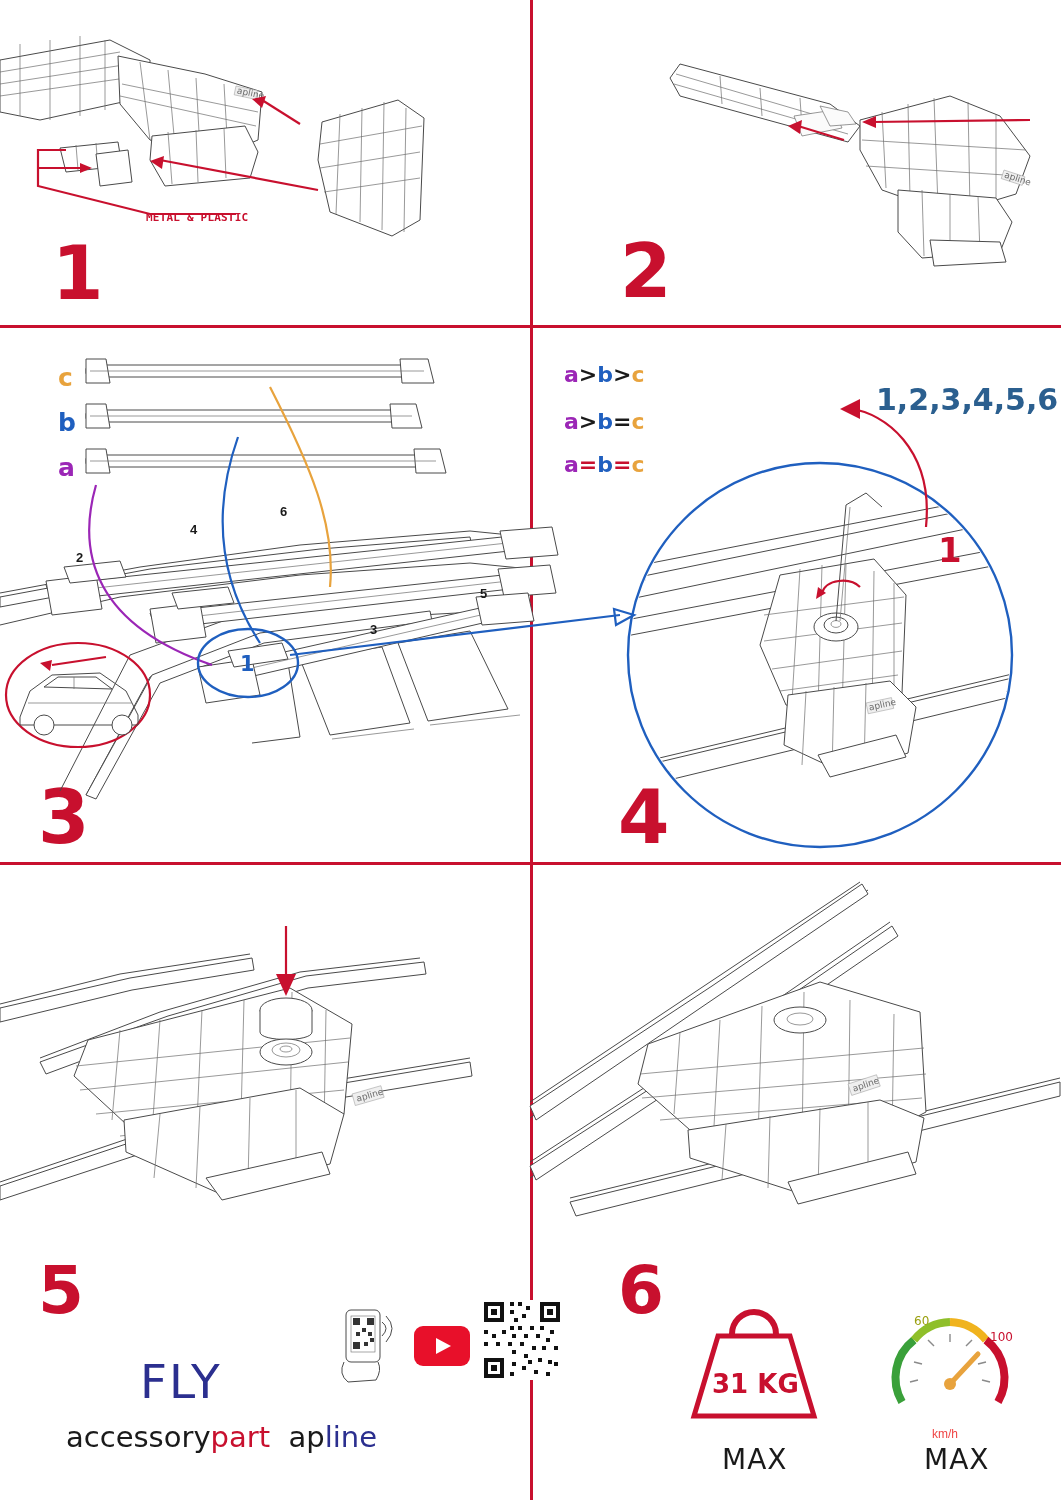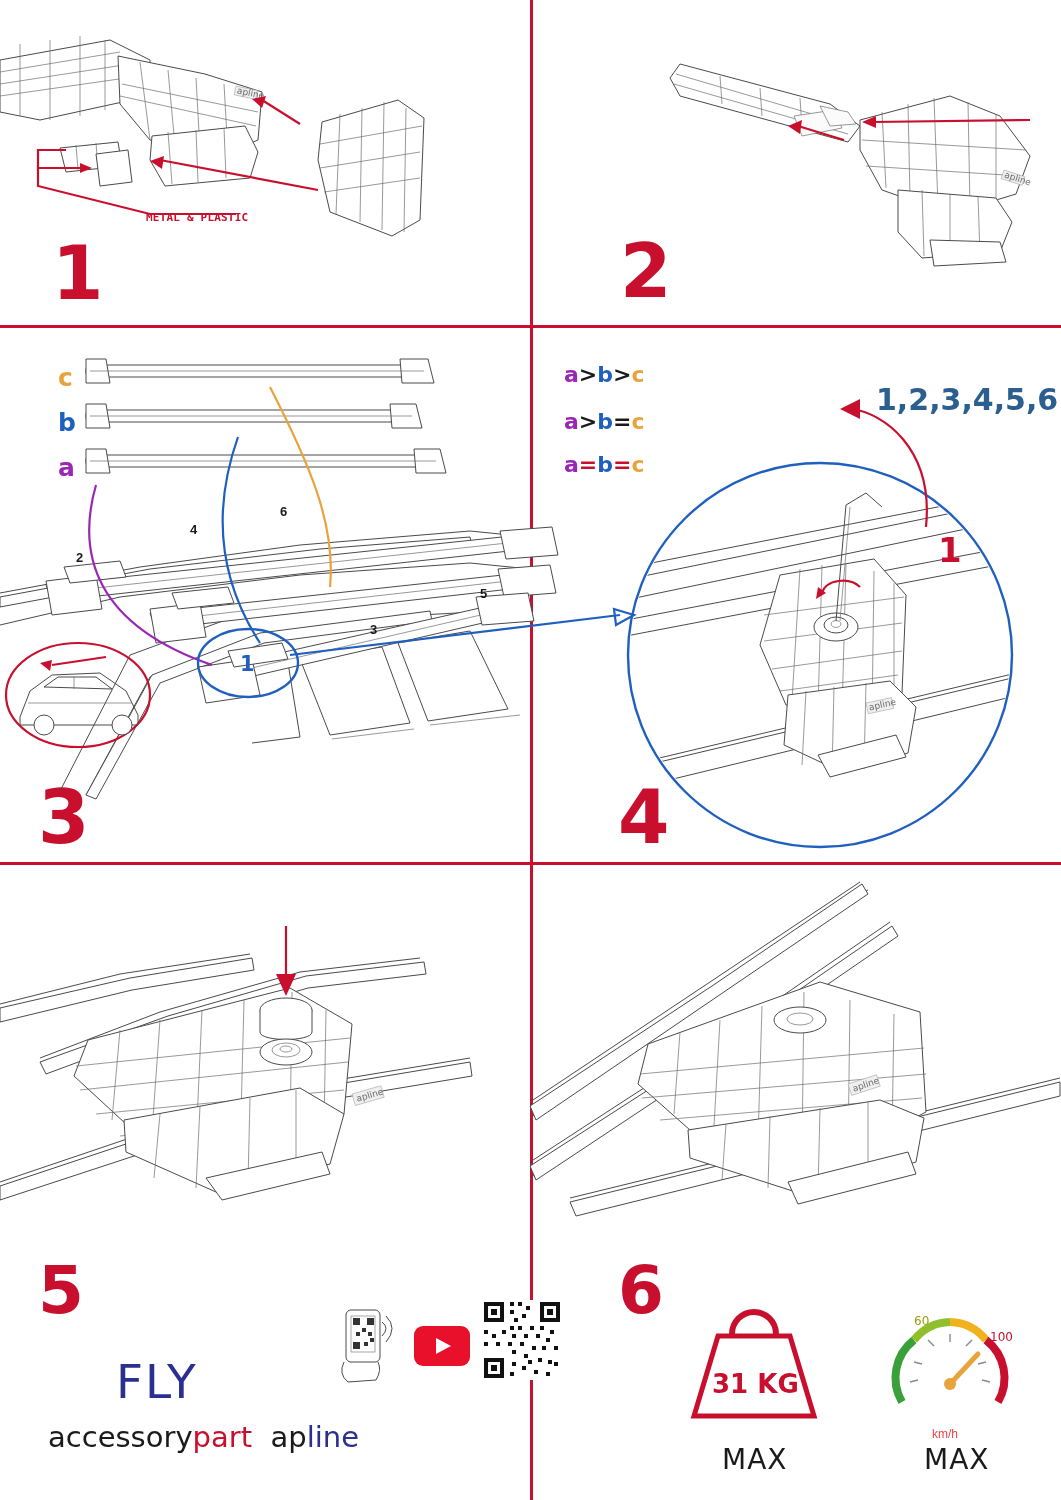--- a/index.html
+++ b/index.html
@@ -326,22 +326,22 @@
     <ellipse class="ln2" cx="286" cy="187" rx="6" ry="3"></ellipse>
 
     <g transform="translate(352,232) rotate(-16)">
       <rect x="0" y="0" width="30" height="12" fill="#efefef" stroke="#9a9a9a" stroke-width=".5"></rect>
       <text class="logotext" x="3" y="9" font-size="10">apline</text>
     </g>
 
     <path class="red" d="M286 64 L286 116" stroke-width="3"></path>
     <path class="redf" d="M276 112 l10 22 l10 -22 z"></path>
   </svg>
-  <div class="fly" style="left:116px;top:1354px;">FLY</div>
-  <div class="brandline" style="left:48px;top:1420px;">
+  <div class="fly" style="left:140px;top:1354px;">FLY</div>
+  <div class="brandline" style="left:66px;top:1420px;">
     <span class="bk">accessory</span><span class="rd">part</span><span class="bk">&nbsp; ap</span><span class="bl">line</span>
   </div>
 
   <svg class="qr" style="left:334px;top:1308px;" width="62" height="82">
     <rect x="12" y="2" width="34" height="52" rx="5" class="fillw"></rect>
     <rect x="17" y="8" width="24" height="36" fill="#ffffff" stroke="#6d6d6d" stroke-width=".6"></rect>
     <g fill="#333">
       <rect x="19" y="10" width="7" height="7"></rect>
         <rect x="33" y="10" width="7" height="7"></rect>
       <rect x="19" y="34" width="7" height="7"></rect>

